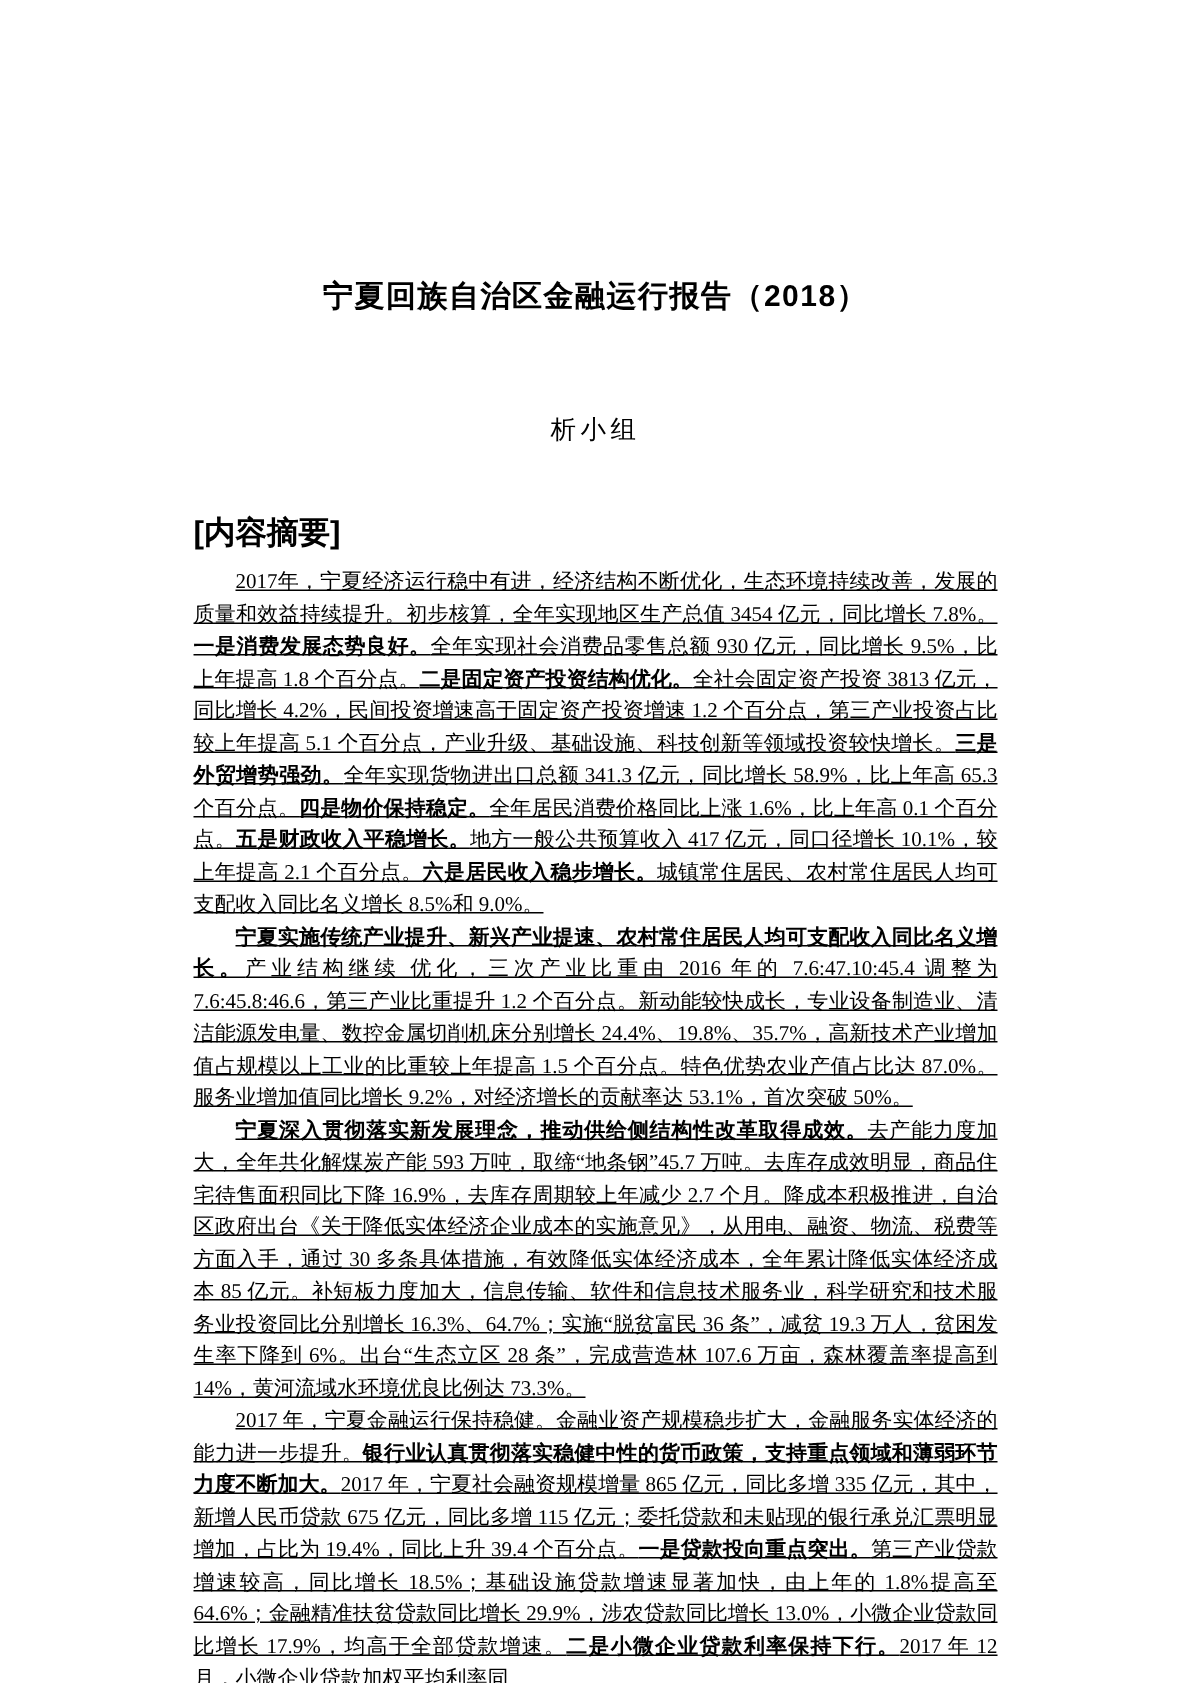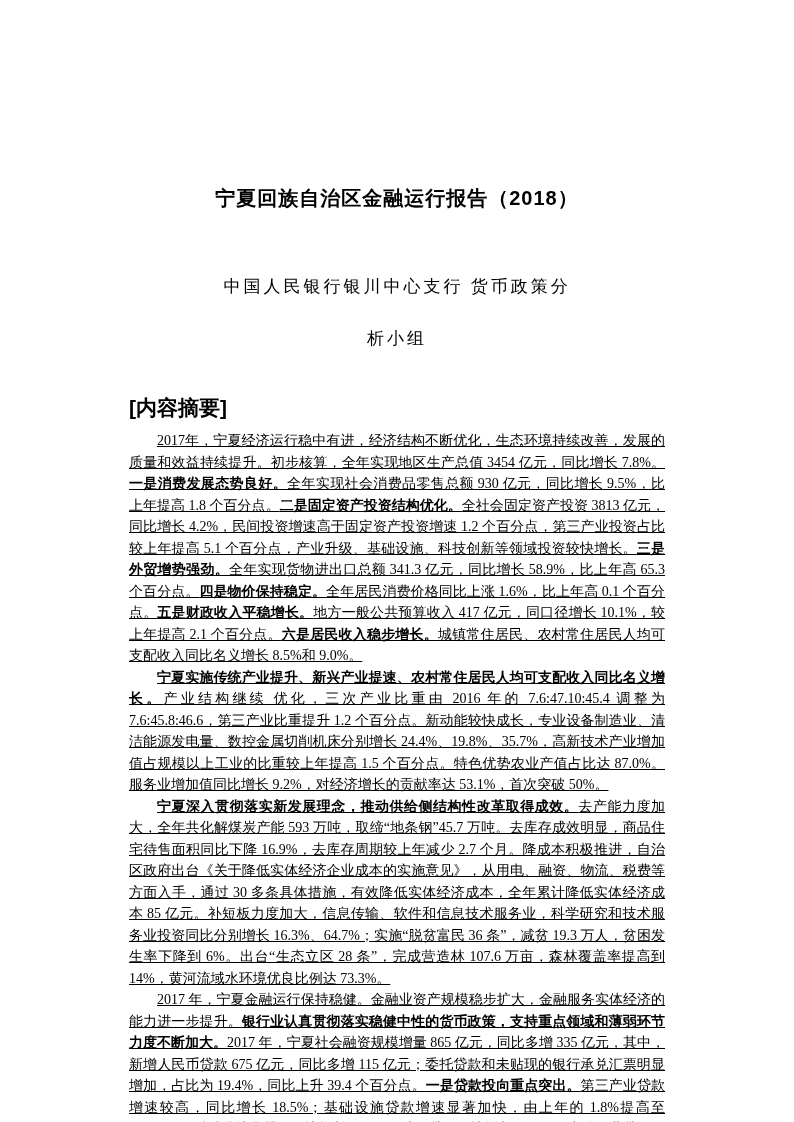--- a/index.html
+++ b/index.html
@@ -61,21 +61,20 @@
   .seg.bold { font-weight: 700; }
 </style>
 </head>
 <body>
 
 <div class="page">
 
   <h1 class="doc-title">宁夏回族自治区金融运行报告（2018）</h1>
 
   <div class="doc-subtitle">
-    <div class="sub-line">中国人民银行银川中心支行 货币政策分</div>
     <div class="sub-line">析小组</div>
   </div>
 
   <div class="abstract-heading">[内容摘要]</div>
 
   <div class="abstract-body">
       <p class="para"><span class="seg">2017年，宁夏经济运行稳中有进，经济结构不断优化，生态环境持续改善，发展的质量和效益持续提升。初步核算，全年实现地区生产总值 3454 亿元，同比增长 7.8%。</span><span class="seg bold">一是消费发展态势良好。</span><span class="seg">全年实现社会消费品零售总额 930 亿元，同比增长 9.5%，比上年提高 1.8 个百分点。</span><span class="seg bold">二是固定资产投资结构优化。</span><span class="seg">全社会固定资产投资 3813 亿元，同比增长 4.2%，民间投资增速高于固定资产投资增速 1.2 个百分点，第三产业投资占比较上年提高 5.1 个百分点，产业升级、基础设施、科技创新等领域投资较快增长。</span><span class="seg bold">三是外贸增势强劲。</span><span class="seg">全年实现货物进出口总额 341.3 亿元，同比增长 58.9%，比上年高 65.3 个百分点。</span><span class="seg bold">四是物价保持稳定。</span><span class="seg">全年居民消费价格同比上涨 1.6%，比上年高 0.1 个百分点。</span><span class="seg bold">五是财政收入平稳增长。</span><span class="seg">地方一般公共预算收入 417 亿元，同口径增长 10.1%，较上年提高 2.1 个百分点。</span><span class="seg bold">六是居民收入稳步增长。</span><span class="seg">城镇常住居民、农村常住居民人均可支配收入同比名义增长 8.5%和 9.0%。</span></p>
       <p class="para"><span class="seg bold">宁夏实施传统产业提升、新兴产业提速、农村常住居民人均可支配收入同比名义增长。</span><span class="seg">产业结构继续 优化，三次产业比重由 2016 年的 7.6:47.10:45.4 调整为 7.6:45.8:46.6，第三产业比重提升 1.2 个百分点。新动能较快成长，专业设备制造业、清洁能源发电量、数控金属切削机床分别增长 24.4%、19.8%、35.7%，高新技术产业增加值占规模以上工业的比重较上年提高 1.5 个百分点。特色优势农业产值占比达 87.0%。服务业增加值同比增长 9.2%，对经济增长的贡献率达 53.1%，首次突破 50%。</span></p>
       <p class="para"><span class="seg bold">宁夏深入贯彻落实新发展理念，推动供给侧结构性改革取得成效。</span><span class="seg">去产能力度加大，全年共化解煤炭产能 593 万吨，取缔“地条钢”45.7 万吨。去库存成效明显，商品住宅待售面积同比下降 16.9%，去库存周期较上年减少 2.7 个月。降成本积极推进，自治区政府出台《关于降低实体经济企业成本的实施意见》，从用电、融资、物流、税费等方面入手，通过 30 多条具体措施，有效降低实体经济成本，全年累计降低实体经济成本 85 亿元。补短板力度加大，信息传输、软件和信息技术服务业，科学研究和技术服务业投资同比分别增长 16.3%、64.7%；实施“脱贫富民 36 条”，减贫 19.3 万人，贫困发生率下降到 6%。出台“生态立区 28 条”，完成营造林 107.6 万亩，森林覆盖率提高到 14%，黄河流域水环境优良比例达 73.3%。</span></p>
       <p class="para"><span class="seg">2017 年，宁夏金融运行保持稳健。金融业资产规模稳步扩大，金融服务实体经济的能力进一步提升。</span><span class="seg bold">银行业认真贯彻落实稳健中性的货币政策，支持重点领域和薄弱环节力度不断加大。</span><span class="seg">2017 年，宁夏社会融资规模增量 865 亿元，同比多增 335 亿元，其中，新增人民币贷款 675 亿元，同比多增 115 亿元；委托贷款和未贴现的银行承兑汇票明显增加，占比为 19.4%，同比上升 39.4 个百分点。</span><span class="seg bold">一是贷款投向重点突出。</span><span class="seg">第三产业贷款增速较高，同比增长 18.5%；基础设施贷款增速显著加快，由上年的 1.8%提高至 64.6%；金融精准扶贫贷款同比增长 29.9%，涉农贷款同比增长 13.0%，小微企业贷款同比增长 17.9%，均高于全部贷款增速。</span><span class="seg bold">二是小微企业贷款利率保持下行。</span><span class="seg">2017 年 12 月，小微企业贷款加权平均利率同</span></p>

